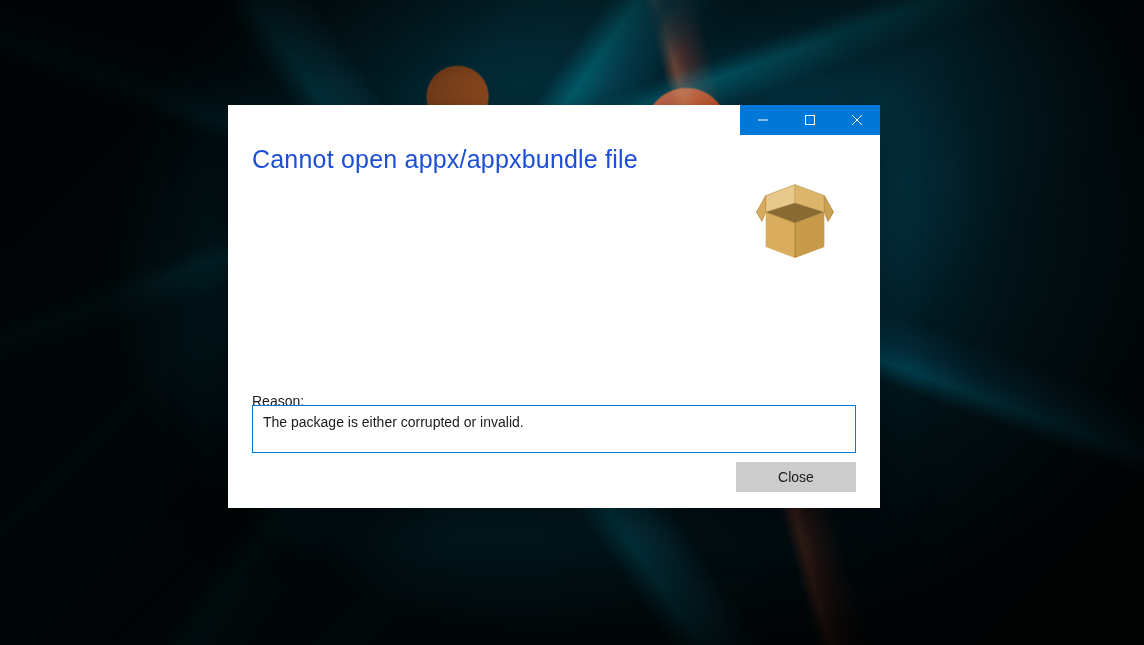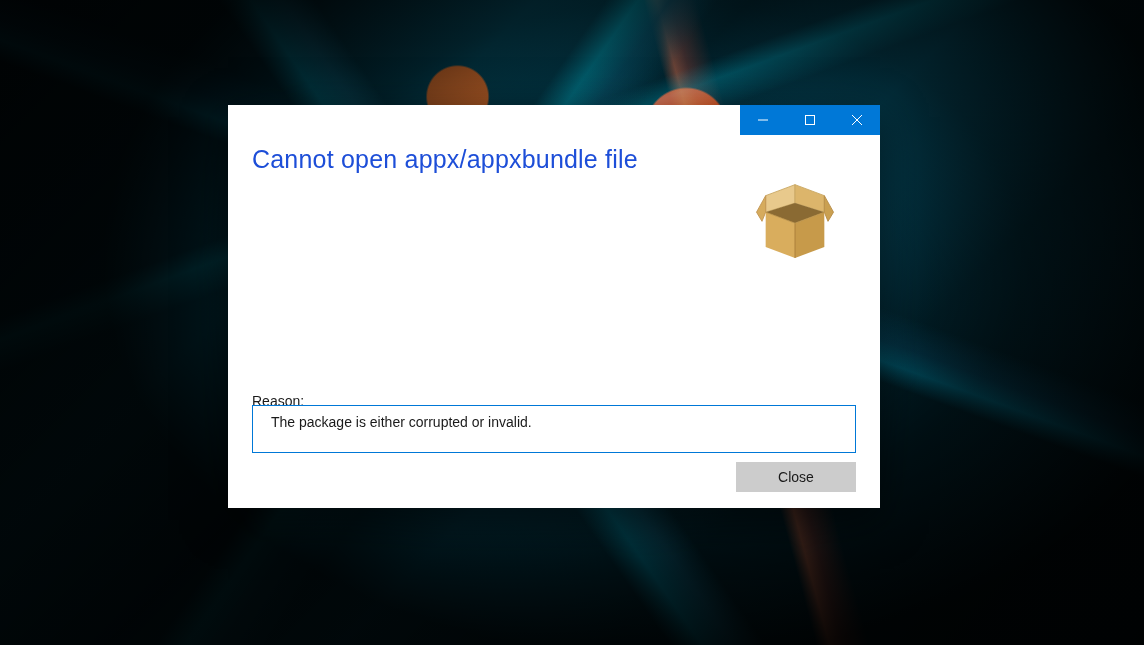--- a/index.html
+++ b/index.html
@@ -89,21 +89,21 @@
       font-size: 14px;
       color: #1a1a1a;
       margin-top: 8px;
     }
     .reason-box {
       position: absolute;
       left: 0; right: 0;
       top: 260px;
       height: 48px;
       border: 1px solid #0078d7;
-      padding: 8px 18px;
+      padding: 8px 10px;
       font-size: 14px;
       color: #1a1a1a;
       background: #fff;
     }
     .close-btn {
       position: absolute;
       right: 0;
       bottom: 0;
       width: 120px;
       height: 30px;

